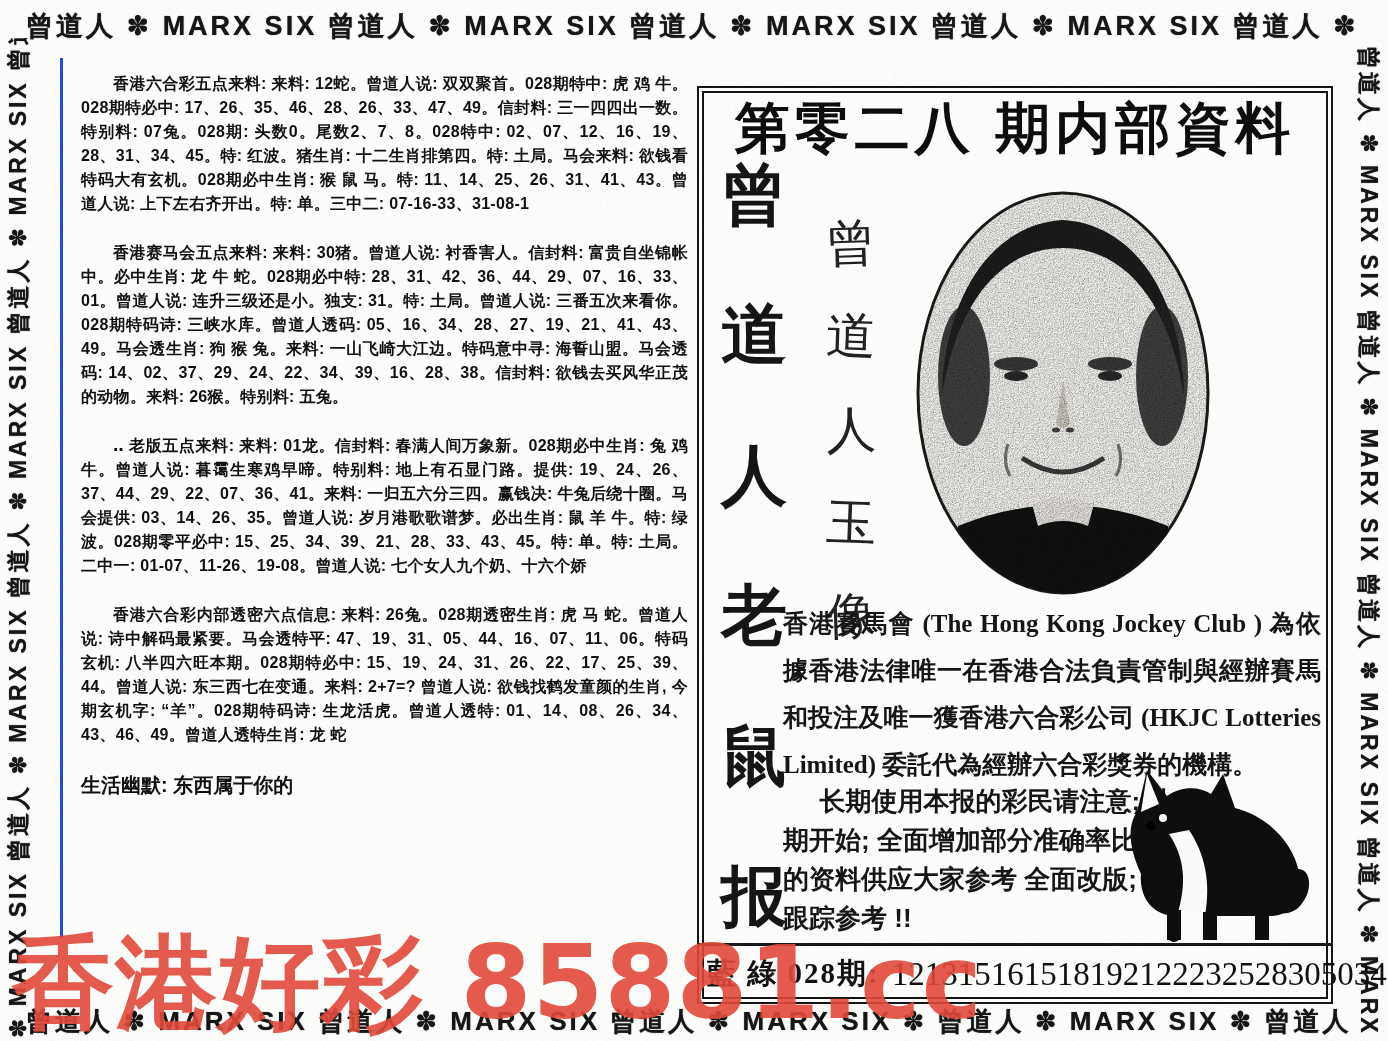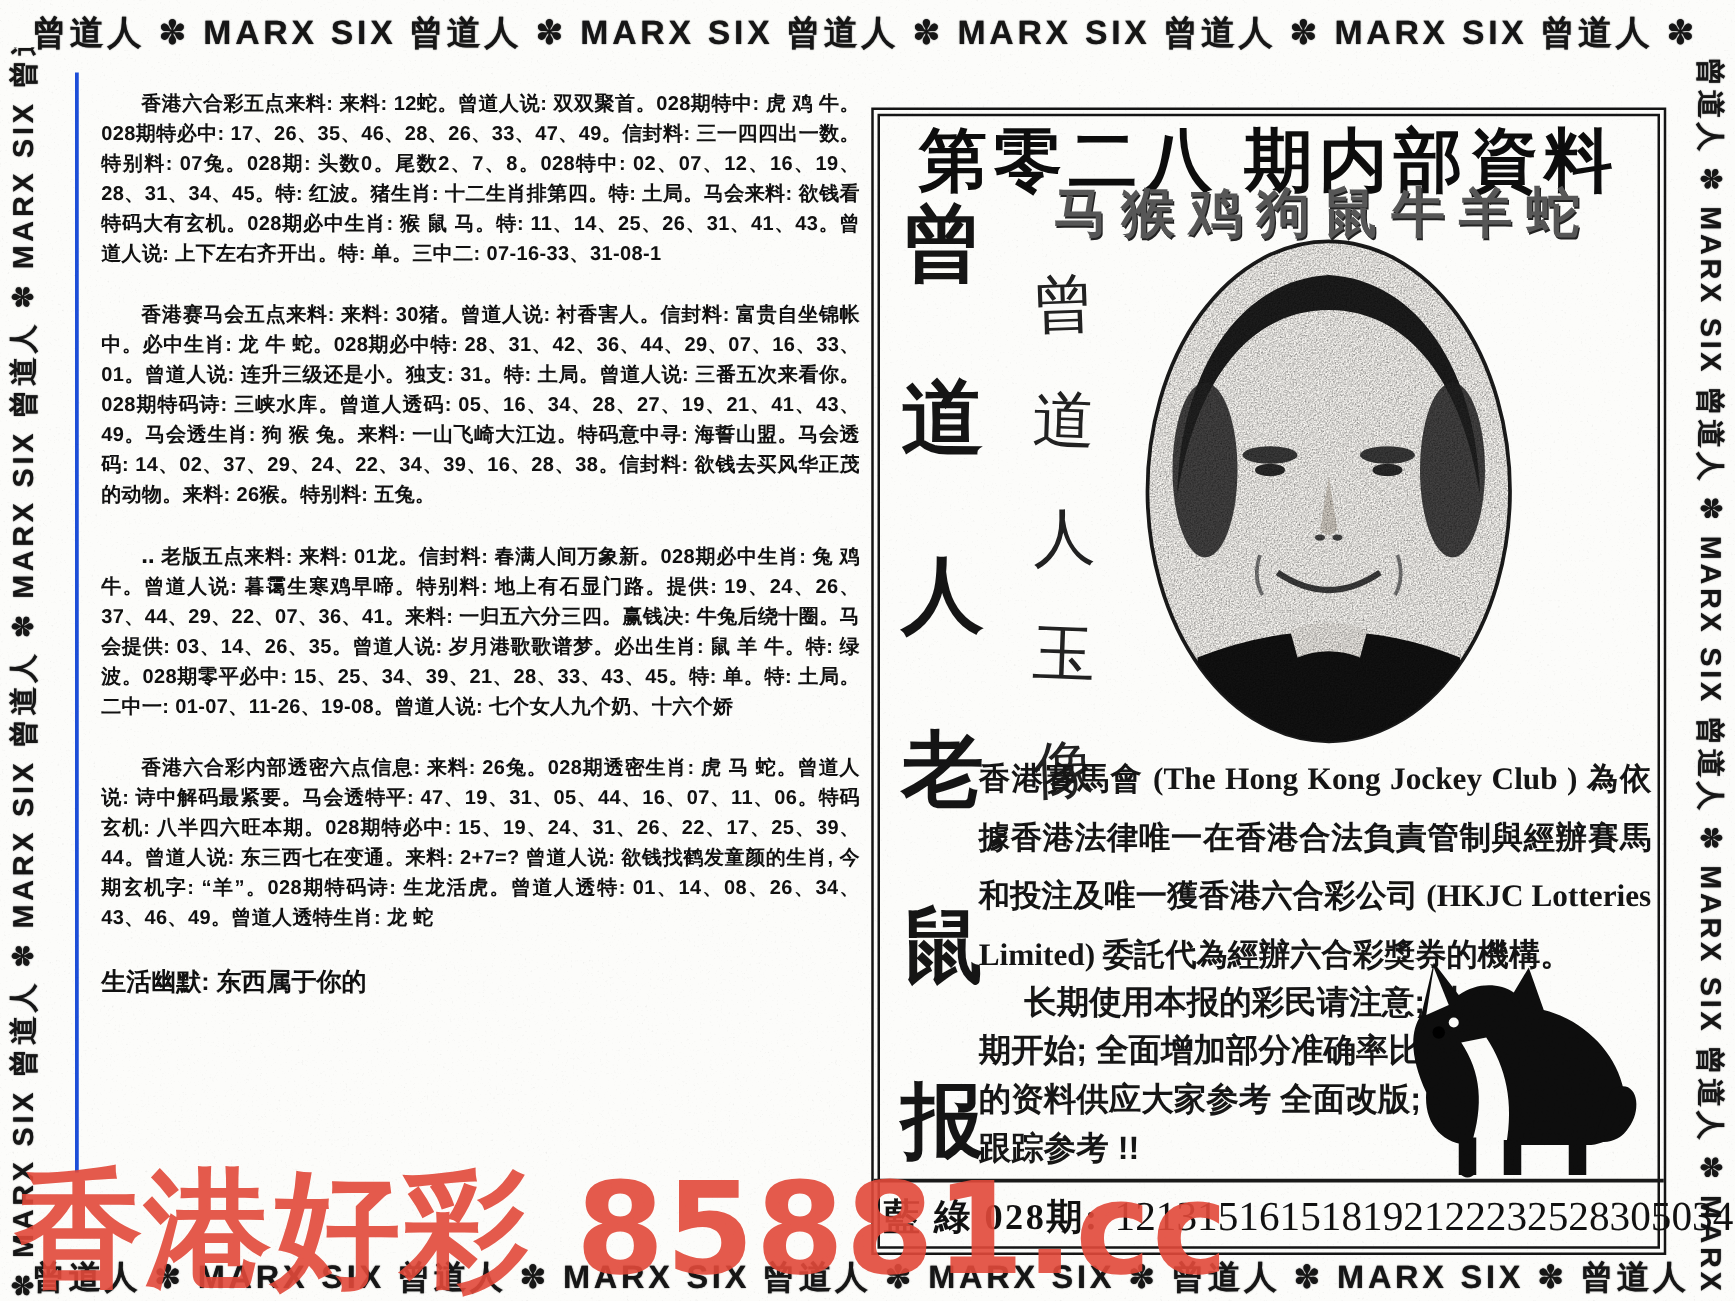--- a/index.html
+++ b/index.html
@@ -102,21 +102,20 @@
     <p>香港赛马会五点来料: 来料: 30猪。曾道人说: 衬香害人。信封料: 富贵自坐锦帐中。必中生肖: 龙 牛 蛇。028期必中特: 28、31、42、36、44、29、07、16、33、01。曾道人说: 连升三级还是小。独支: 31。特: 土局。曾道人说: 三番五次来看你。028期特码诗: 三峡水库。曾道人透码: 05、16、34、28、27、19、21、41、43、49。马会透生肖: 狗 猴 兔。来料: 一山飞崎大江边。特码意中寻: 海誓山盟。马会透码: 14、02、37、29、24、22、34、39、16、28、38。信封料: 欲钱去买风华正茂的动物。来料: 26猴。特别料: 五兔。</p>
     <p>‥ 老版五点来料: 来料: 01龙。信封料: 春满人间万象新。028期必中生肖: 兔 鸡 牛。曾道人说: 暮霭生寒鸡早啼。特别料: 地上有石显门路。提供: 19、24、26、37、44、29、22、07、36、41。来料: 一归五六分三四。赢钱决: 牛兔后绕十圈。马会提供: 03、14、26、35。曾道人说: 岁月港歌歌谱梦。必出生肖: 鼠 羊 牛。特: 绿波。028期零平必中: 15、25、34、39、21、28、33、43、45。特: 单。特: 土局。二中一: 01-07、11-26、19-08。曾道人说: 七个女人九个奶、十六个娇</p>
     <p>香港六合彩内部透密六点信息: 来料: 26兔。028期透密生肖: 虎 马 蛇。曾道人说: 诗中解码最紧要。马会透特平: 47、19、31、05、44、16、07、11、06。特码玄机: 八半四六旺本期。028期特必中: 15、19、24、31、26、22、17、25、39、44。曾道人说: 东三西七在变通。来料: 2+7=? 曾道人说: 欲钱找鹤发童颜的生肖, 今期玄机字: “羊”。028期特码诗: 生龙活虎。曾道人透特: 01、14、08、26、34、43、46、49。曾道人透特生肖: 龙 蛇</p>
     <div class="humor-title">生活幽默: 东西属于你的</div>
   </div>
 
   <div class="right-panel">
     <div class="inner-frame"></div>
 
     <div class="rp-title1">第零二八 期内部資料</div>
-    <div class="rp-title2">马猴鸡狗鼠牛羊蛇</div>
 
     <div class="vcol banner-col">
         <div class="vchar">曾</div>
         <div class="vchar">道</div>
         <div class="vchar">人</div>
         <div class="vchar">老</div>
         <div class="vchar">鼠</div>
         <div class="vchar">报</div>
       </div>
 

